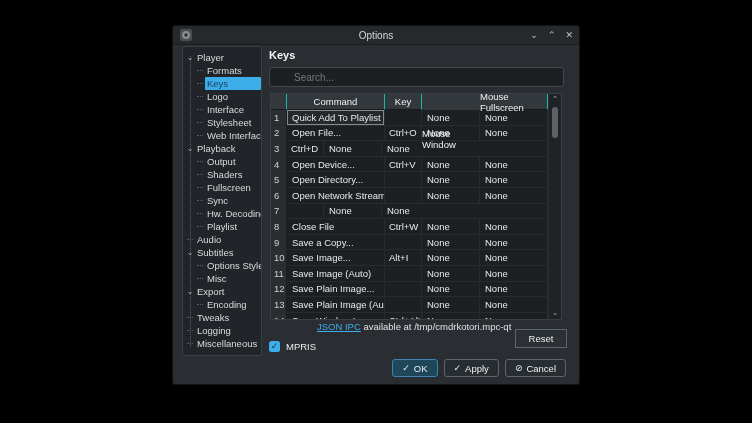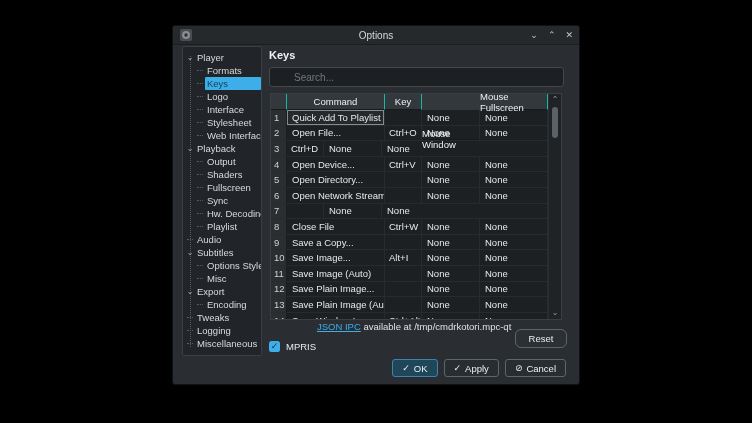--- a/index.html
+++ b/index.html
@@ -55,21 +55,21 @@
   
   .vscroll{position:absolute;right:0;top:0;bottom:0;width:13px;background:#202326;border-left:1px solid #2a2e31;box-sizing:border-box;}
   .sarrow{position:absolute;left:0;right:0;text-align:center;font-size:8px;color:#969a9d;line-height:10px;height:10px;}
   .sarrow.up{top:1px;}
   .sarrow.down{bottom:1px;}
   .thumb{position:absolute;left:3px;right:3px;top:13px;height:31px;background:#5c6165;border-radius:3px;}
   
   .ipc{position:absolute;left:96px;top:295px;font-size:9.5px;color:#dfe1e3;margin-left:48px;}
   .link{color:#3daee9;text-decoration:underline;cursor:pointer;}
   .reset{position:absolute;left:342px;top:303px;width:52px;height:19px;background:#2b3034;
-         border:1px solid #5f6468;border-radius:6px;color:#e9ebec;font-size:9.5px;font-family:inherit;}
+         border:1px solid #5f6468;border-radius:0;color:#e9ebec;font-size:9.5px;font-family:inherit;}
   .mpris{position:absolute;left:96px;top:315px;display:flex;align-items:center;gap:6px;
          font-size:9.5px;color:#e9ebec;}
   .checkbox{width:11px;height:11px;background:#3daee9;border-radius:2.5px;color:#1b2f3a;font-size:9px;
             font-weight:bold;display:flex;align-items:center;justify-content:center;line-height:1;}
   
   .btnrow{position:absolute;right:13px;top:333px;display:flex;gap:6px;}
   .btn{height:18px;padding:0 9px;display:flex;align-items:center;gap:4px;font-size:9.5px;
        color:#edeff0;background:#282d31;border:1px solid #60656a;border-radius:3px;font-family:inherit;}
   .btn .bicon{font-size:9px;line-height:1;}
   .btn.ok{background:#1f4659;border-color:#3c83ad;}

